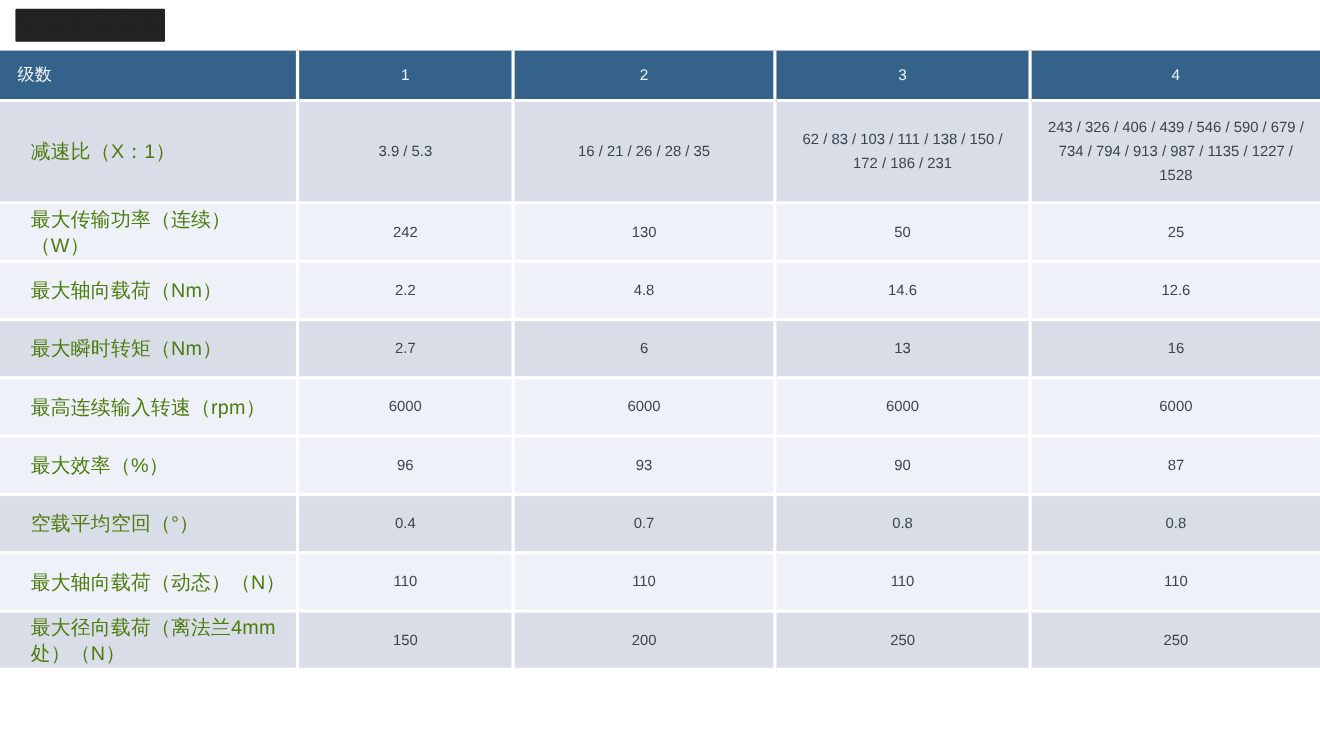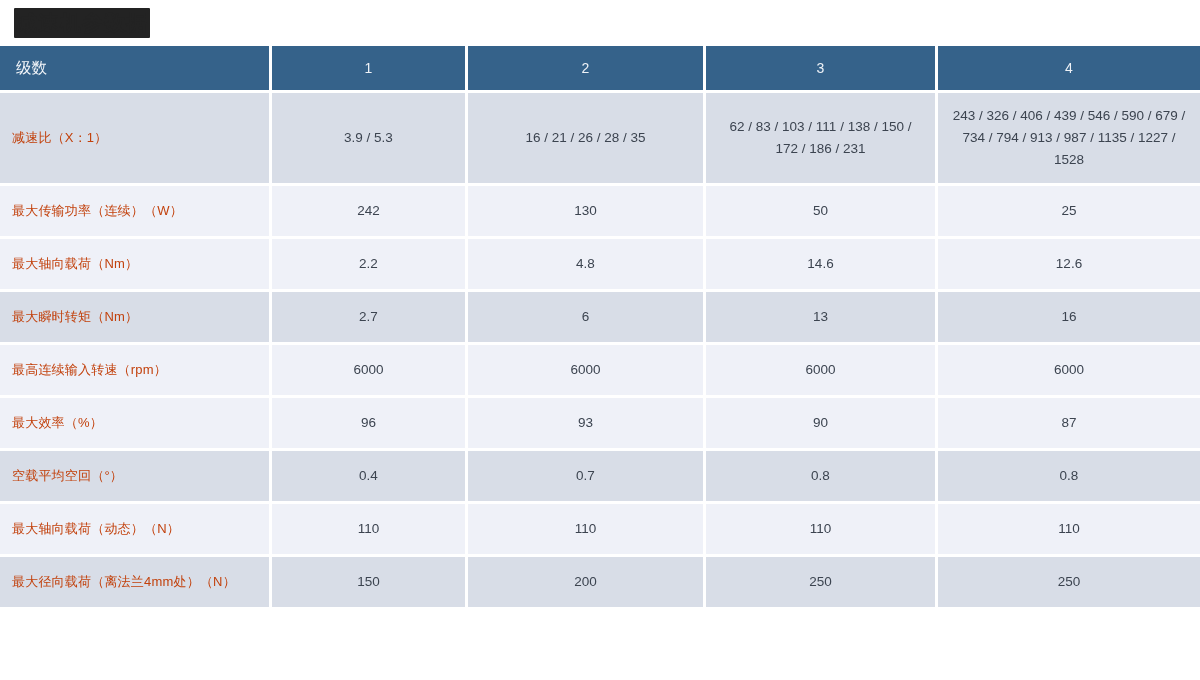--- a/index.html
+++ b/index.html
@@ -96,24 +96,24 @@
   }
 
   
   tbody td {
     font-size: 13.5px;
     color: #3c4450;
     height: 42px;
   }
   tbody td.cell-label {
     text-align: left;
-    padding-left: 12px;
+    padding-left: 28px;
     padding-right: 8px;
-    font-size: 13px;
-    color: #c2410c;
+    font-size: 18px;
+    color: #4d7c0f;
     letter-spacing: 0.2px;
   }
   tbody td.cell-val {
     text-align: center;
     padding: 4px 12px;
     font-size: 13.5px;
     color: #3c4450;
     line-height: 1.75;
   }
 

